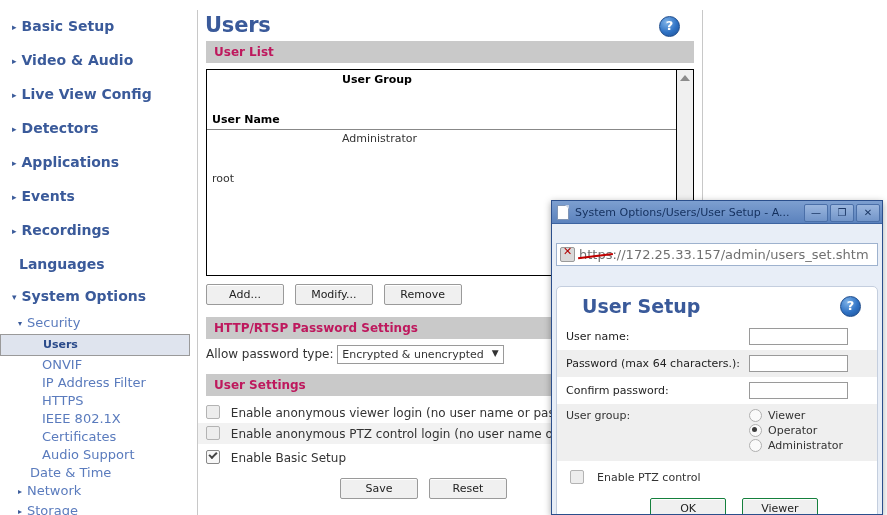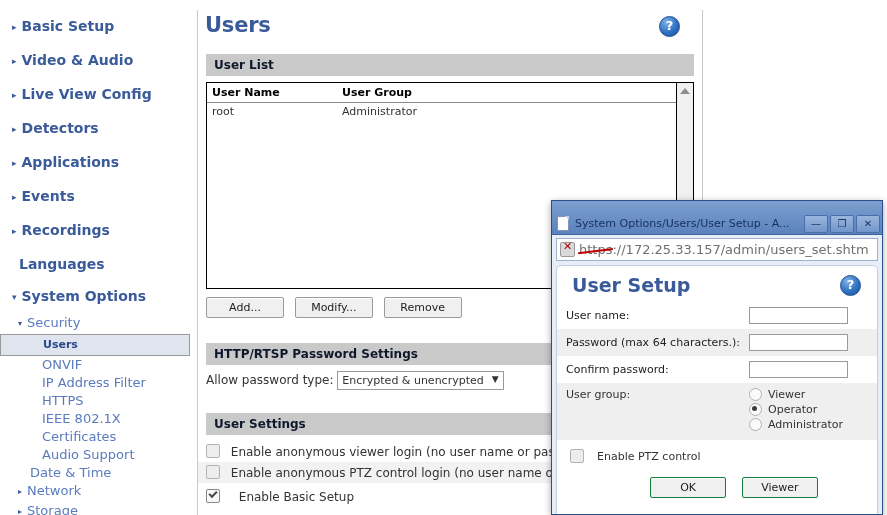--- a/index.html
+++ b/index.html
@@ -29,28 +29,28 @@
 
   
   #content{position:absolute;left:198px;top:0;width:504px;height:515px;background:#fff;
            border-right:1px solid #c8c8c8;overflow:hidden;}
   #pagetitle{font-size:21px;font-weight:bold;color:#3a5a9a;padding:0 0 3px 7px;
              letter-spacing:-.2px;line-height:26px;}
   .helpicon{width:19px;height:19px;border-radius:50%;
             background:radial-gradient(circle at 35% 28%,#7fb3e8 0%,#2f72c4 55%,#1d4f93 100%);
             border:1px solid #1b4a8b;color:#fff;font-weight:bold;font-size:13px;
             text-align:center;line-height:18px;font-family:"DejaVu Sans",sans-serif;}
-  .sectionbar{background:#c9c9c9;color:#0f172a;font-weight:bold;font-size:12px;
-              padding:4px 0 4px 8px;margin:13px 8px 0 8px;}
+  .sectionbar{background:#c9c9c9;color:#be185d;font-weight:bold;font-size:12px;
+              padding:4px 0 4px 8px;margin:0 8px 0 8px;}
   .listbox{margin:6px 8px 0 8px;border:1px solid #000;background:#fff;height:205px;
            position:relative;overflow:hidden;}
   .lb-head{display:flex;font-weight:bold;font-size:11px;color:#000;
            border-bottom:1px solid #888;padding:3px 0 3px 0;background:#fff;}
   .lb-row{display:flex;font-size:11px;color:#333;padding:2px 0 2px 0;}
-  .col-a{width:130px;padding-left:5px;}
+  .col-a{width:130px;padding-left:5px;margin-top:40px;}
   .col-b{flex:1;}
   .lb-scroll{position:absolute;right:0;top:0;width:16px;height:100%;
              background:#f0f0f0;border-left:1px solid #000;}
   .lb-scroll .arrowup{width:0;height:0;margin:5px auto 0 auto;
                       border-left:5px solid transparent;border-right:5px solid transparent;
                       border-bottom:6px solid #8c8c8c;}
   .btnrow{padding:8px 0 0 8px;}
   .btn{display:inline-block;font-size:11px;color:#222;background:#f0f0f0;
        border:1px solid #9a9a9a;border-radius:2px;padding:3px 0;text-align:center;
        min-width:76px;margin-right:7px;box-shadow:inset 0 1px 0 #fff;}
@@ -66,43 +66,43 @@
   .cb.on:after{content:"";position:absolute;left:2px;top:1px;width:6px;height:3px;
                border-left:2px solid #444;border-bottom:2px solid #444;transform:rotate(-45deg);}
   .savebar{text-align:center;padding:10px 46px 0 0;}
 
   
   #popup{position:absolute;left:551px;top:190px;width:330px;height:313px;
          background:#e8eef7;border:1px solid #2b4f8c;
          box-shadow:0 2px 7px rgba(0,0,0,.35);overflow:hidden;}
   #titlebar{height:21px;background:linear-gradient(#7d9fd0,#5b82bd);
             border-bottom:1px solid #3c63a0;display:flex;align-items:center;
-            padding:12px 2px 0 5px;}
+            padding:1px 2px 0 5px;}
   .docicon{width:10px;height:13px;background:#fff;border:1px solid #8095b5;margin-right:6px;
            position:relative;}
   .docicon:after{content:"";position:absolute;right:-1px;top:-1px;border-top:4px solid #c4d0e3;
                  border-left:4px solid transparent;}
   #wintitle{flex:1;font-size:11px;color:#14305e;white-space:nowrap;overflow:hidden;}
   .winbtn{width:22px;height:16px;margin-left:2px;background:linear-gradient(#9ab6de,#7295c9);
           border:1px solid #4a6fa8;border-radius:2px;color:#1b3765;font-size:10px;
           text-align:center;line-height:15px;}
-  #urlbar{height:25px;background:#e8eef7;display:flex;align-items:center;padding:2px 4px;}
+  #urlbar{height:25px;background:#e8eef7;display:flex;align-items:center;padding:18px 4px;}
   #urlfield{flex:1;height:21px;background:#fff;border:1px solid #9eb2ce;display:flex;
             align-items:center;padding:0 3px;overflow:hidden;white-space:nowrap;}
   .certicon{width:13px;height:13px;background:#d9d9d9;border:1px solid #9a9a9a;border-radius:2px;
             position:relative;margin-right:4px;flex:none;}
   .certicon:after{content:"✕";position:absolute;left:2px;top:-3px;color:#b00000;
                   font-size:11px;font-weight:bold;}
   .urltext{font-size:13px;color:#707070;white-space:nowrap;}
   .urltext .strike{position:relative;color:#707070;}
   .urltext .strike:after{content:"";position:absolute;left:-1px;right:-1px;top:52%;
                          height:2px;background:#c00000;transform:rotate(-7deg);}
   #dlgbody{margin:1px 4px 4px 4px;height:275px;background:#fff;border:1px solid #c4cede;
            border-radius:5px;overflow:hidden;}
-  #dlgtitle{font-size:19px;font-weight:bold;color:#3a5a9a;padding:8px 0 6px 15px;
+  #dlgtitle{font-size:19px;font-weight:bold;color:#3a5a9a;padding:8px 0 6px 25px;
             display:flex;align-items:center;}
   .frow{display:flex;align-items:center;font-size:11px;color:#222;padding:5px 0 5px 9px;height:17px;}
   .frow.alt{background:#efefef;}
   .flabel{width:183px;}
   .finput{width:97px;height:15px;background:#fff;border:1px solid #9a9a9a;}
   .rgroup{background:#efefef;padding:0 0 8px 0;}
   .rrow{display:flex;align-items:center;font-size:11px;color:#333;padding:1px 0 1px 0;}
   .rspacer{width:192px;}
   .radio{width:11px;height:11px;border-radius:50%;border:1px solid #b0b0b0;background:#fafafa;
          margin-right:6px;position:relative;flex:none;}
@@ -193,21 +193,21 @@
     <div class="cbrow">
       <span class="cb"></span>
       <span>Enable anonymous viewer login (no user name or password req</span>
     </div>
     <div class="cbrow alt">
       <span class="cb"></span>
       <span>Enable anonymous PTZ control login (no user name or password</span>
     </div>
     <div class="cbrow" style="padding-top:6px;">
       <span class="cb on"></span>
-      <span style="margin-left:8px;">Enable Basic Setup</span>
+      <span style="margin-left:0;">Enable Basic Setup</span>
     </div>
 
     <div class="savebar">
       <span class="btn">Save</span>
       <span class="btn">Reset</span>
     </div>
   </div>
 
   <div id="popup">
 

